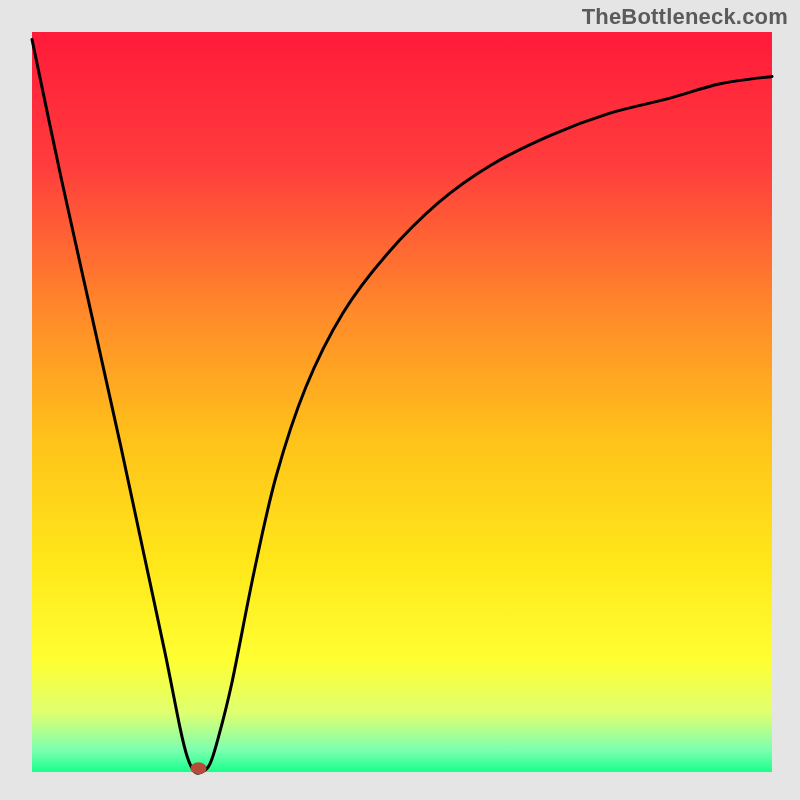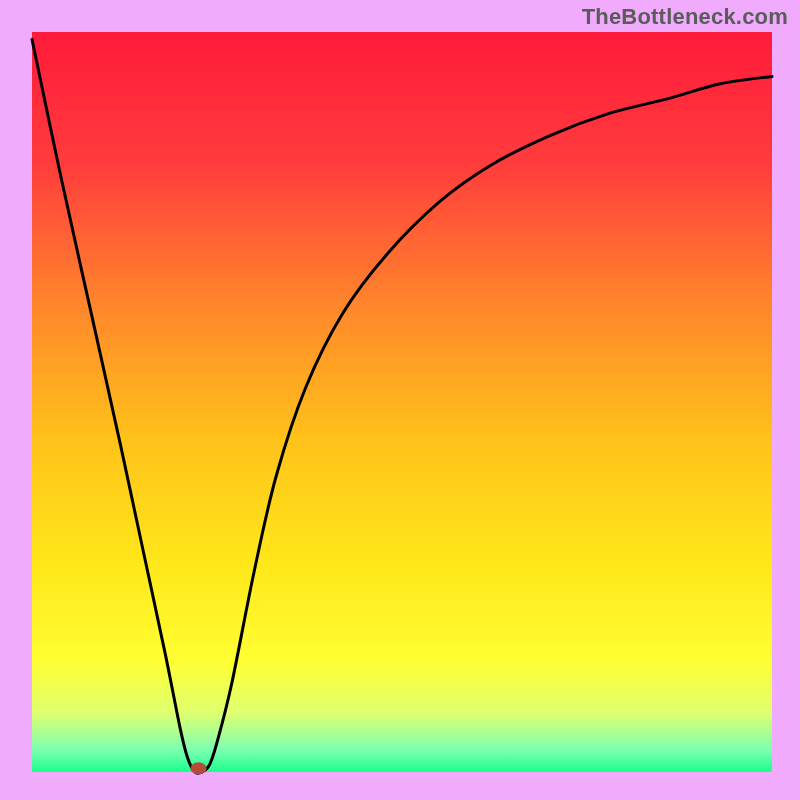--- a/index.html
+++ b/index.html
@@ -7,21 +7,21 @@
     padding: 0;
     width: 800px;
     height: 800px;
     background: #000;
     overflow: hidden;
   }
   .frame {
     position: relative;
     width: 800px;
     height: 800px;
-    background: #f0abfc;
+    background: #e5e5e5;
     text-align: center;
   }
   .watermark {
     position: absolute;
     top: 4px;
     right: 12px;
     font-family: Arial, Helvetica, sans-serif;
     font-size: 22px;
     font-weight: bold;
     color: #5b5b5b;

